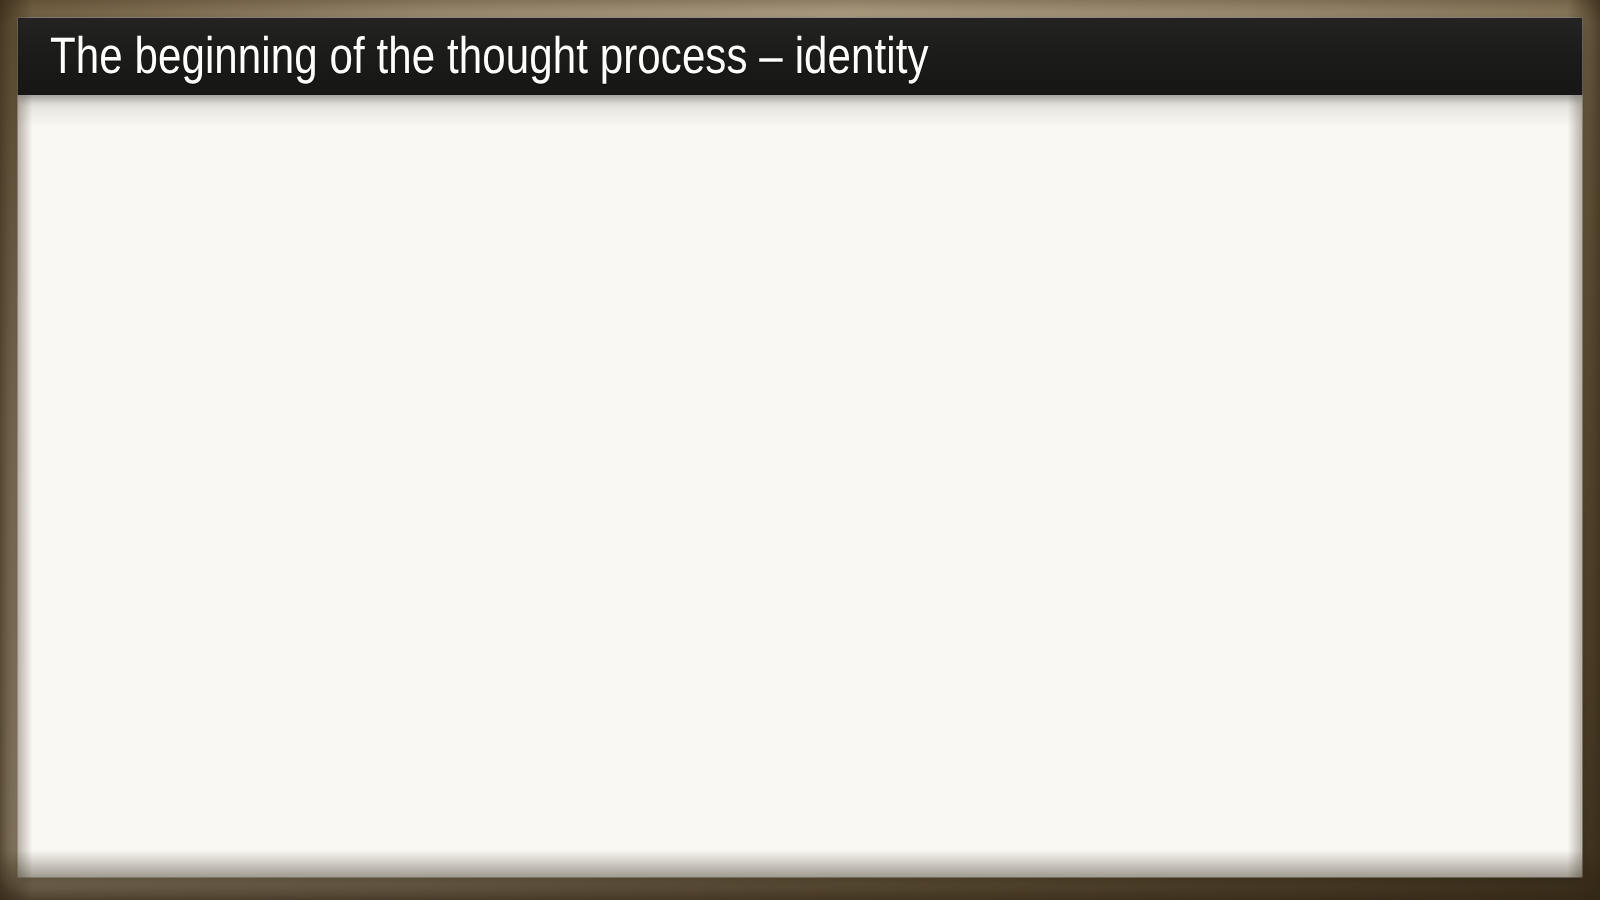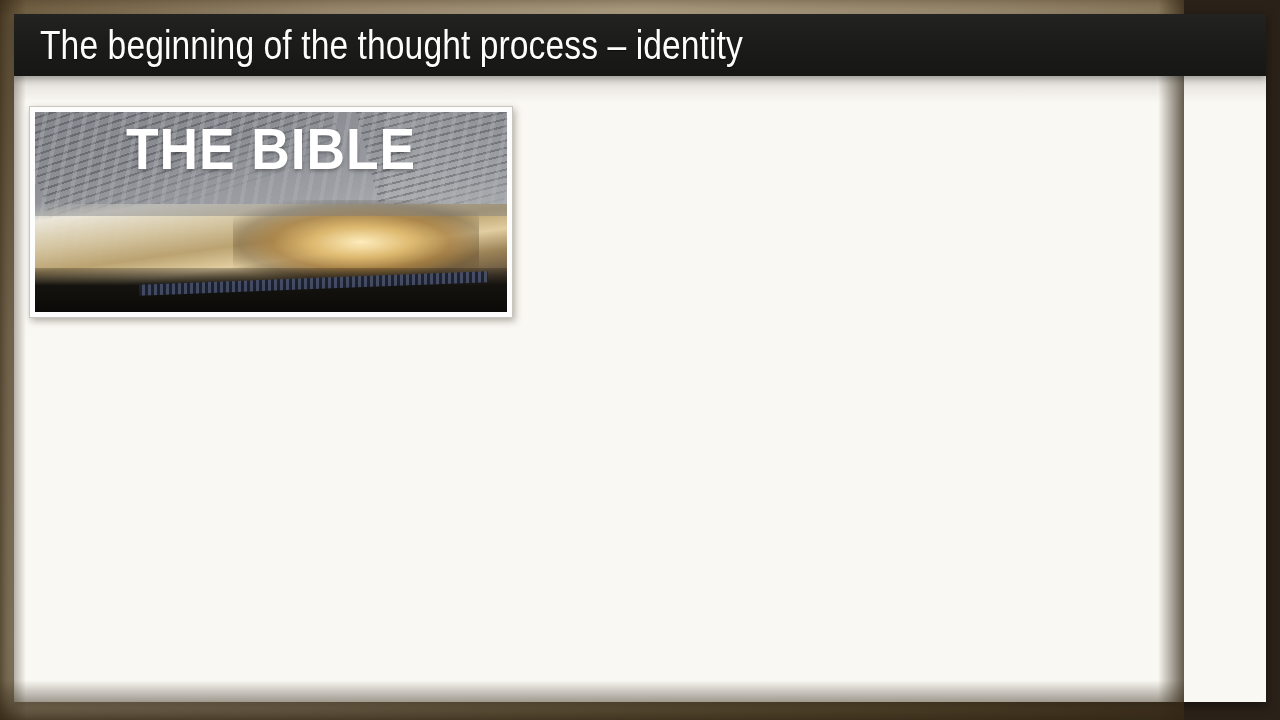--- a/index.html
+++ b/index.html
@@ -8,21 +8,21 @@
     width: 1280px;
     height: 720px;
     overflow: hidden;
     background: #2a2118;
     font-family: "Liberation Sans", sans-serif;
   }
 
   
   #slide-root {
     position: relative;
-    width: 1184px;
+    width: 1280px;
     height: 720px;
     background: linear-gradient(135deg, #7e6b4b 0%, #b7a588 18%, #cdbd9e 34%,
                                 #b5a487 52%, #8d7a58 72%, #6d5b3c 88%, #4e4028 100%);
   }
   
   #frame-vignette {
     position: absolute;
     inset: 0;
     pointer-events: none;
     background:
@@ -234,36 +234,19 @@
 <div id="slide-root">
 
   <div id="slide-canvas">
 
     <div id="title-bar">
       <div id="title-bar-sheen"></div>
       <div id="page-title">The beginning of the thought process – identity</div>
     </div>
     <div id="under-title-shade"></div>
 
-    <div id="bible-picture-frame">
-      <div id="bible-picture">
-
-        <div class="photo-layer" id="photo-left-page"></div>
-        <div class="photo-layer" id="photo-text-left"></div>
-        <div class="photo-layer" id="photo-right-page"></div>
-        <div class="photo-layer" id="photo-text-right"></div>
-        <div class="photo-layer" id="photo-text-mask"></div>
-        <div class="photo-layer" id="photo-page-fan"></div>
-        <div class="photo-layer" id="photo-gold-curl"></div>
-        <div class="photo-layer" id="photo-cover"></div>
-        <div class="photo-layer" id="photo-zipper"></div>
-
-        <div id="photo-overlay-band"></div>
-        <div id="photo-caption">THE BIBLE</div>
-      </div>
-    </div>
 
     <div id="content-area"></div>
 
   </div>
 
   <div id="frame-vignette"></div>
 </div>
 
 </body></html>

